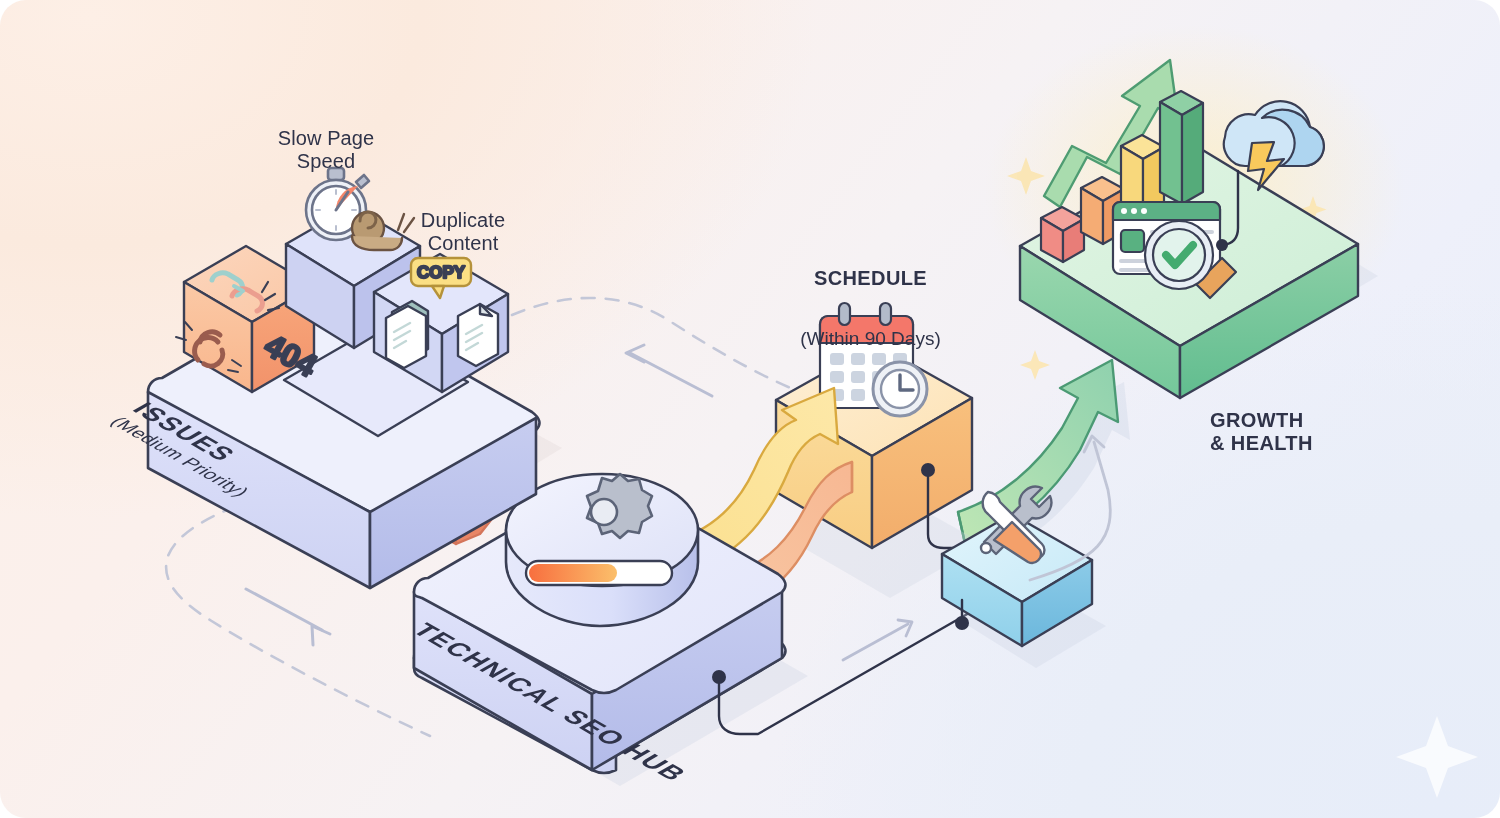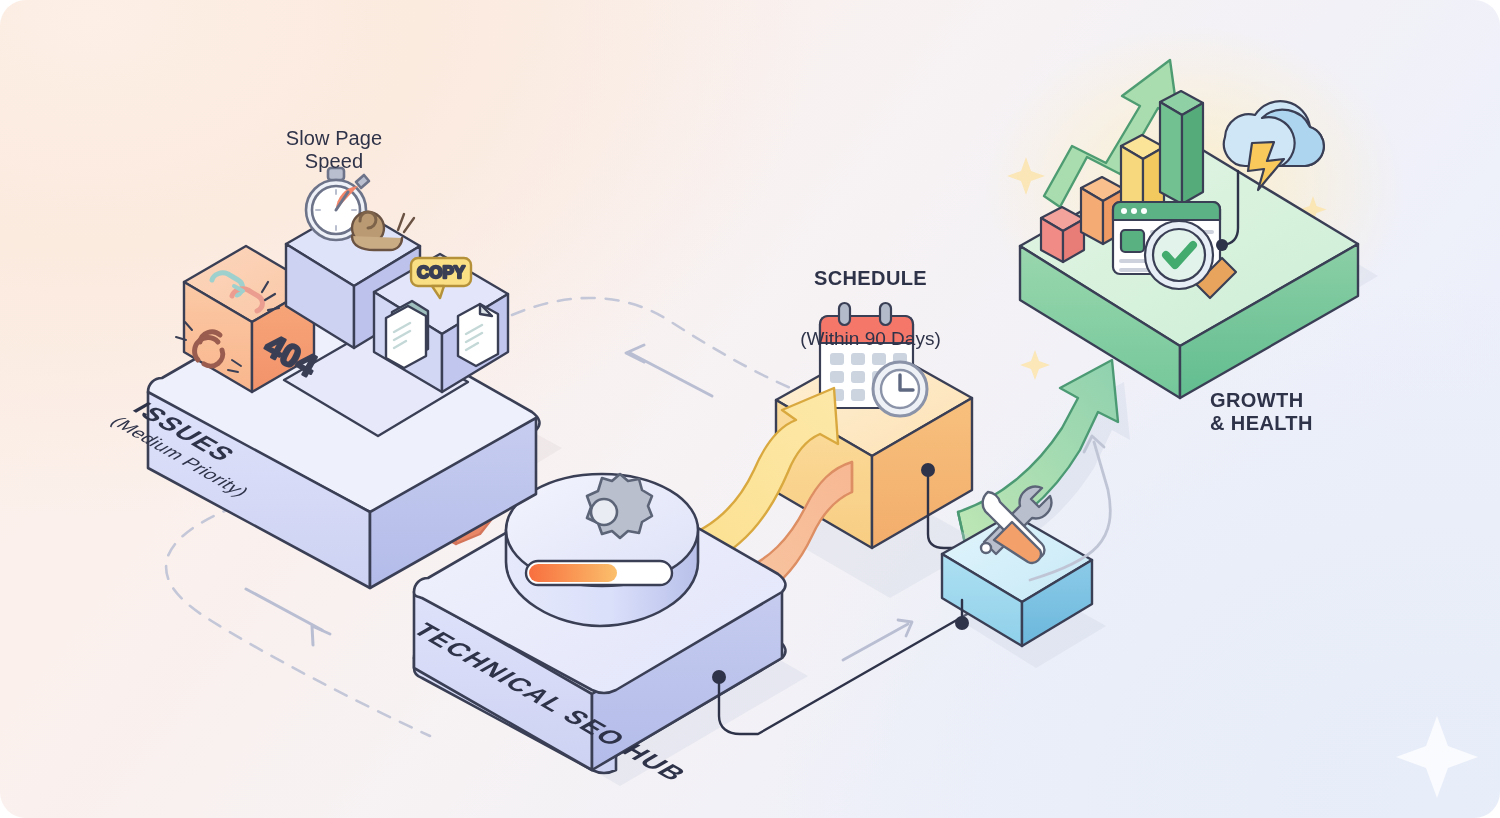--- a/index.html
+++ b/index.html
@@ -20,26 +20,26 @@
   #art{position:absolute;left:0;top:0;width:1500px;height:818px;}
   .lbl{
     position:absolute;color:#2f3349;
     font-family:"Liberation Sans","DejaVu Sans",sans-serif;
     line-height:1.16;white-space:pre-line;pointer-events:none;
   }
   .lbl-sm{font-size:20px;font-weight:400;text-align:center;letter-spacing:.1px;}
   .lbl-cap{font-size:20px;font-weight:700;text-align:center;letter-spacing:.4px;}
   .lbl-sub{font-size:19px;font-weight:400;text-align:center;}
   #l-broken{left:175px;top:190px;width:120px;}
-  #l-speed{left:264px;top:108px;width:140px;}
+  #l-speed{left:256px;top:108px;width:140px;}
   #l-dup{left:398px;top:190px;width:130px;}
   #l-sched{left:768px;top:248px;width:205px;}
   #l-sched .lbl-sub{margin-top:20px;}
   #l-growth{left:1210px;top:370px;width:155px;text-align:left;}
-  #l-growth .lbl-cap{text-align:left;}
+  #l-growth .lbl-cap{text-align:left;margin-top:20px;}
   #l-fix{left:940px;top:648px;width:160px;}
   .iso-lbl{position:absolute;pointer-events:none;color:#2f3349;font-weight:700;}
   #l-issues{left:152px;top:398px;transform:matrix(.866,.5,-.866,.5,0,0);transform-origin:0 0;}
   #l-issues .t1{font-size:26px;letter-spacing:1.6px;}
   #l-issues .t2{font-size:19px;font-weight:400;letter-spacing:.3px;margin-top:1px;}
   #l-hub{left:432px;top:619px;transform:matrix(.866,.5,-.866,.5,0,0);transform-origin:0 0;}
   #l-hub .t1{font-size:26px;letter-spacing:1.6px;line-height:1.22;}
 </style>
 </head>
 <body>
@@ -426,20 +426,24 @@
         <path d="M1084 452 L1092 436 L1104 447"></path>
       </g>
 
     </g>
   </svg>
 
   <div class="lbl" id="l-speed">
     <div class="lbl-sm">Slow Page
 Speed</div>
   </div>
+  <div class="lbl" id="l-dup">
+    <div class="lbl-sm">Duplicate
+Content</div>
+  </div>
 
   <div class="lbl" id="l-sched">
     <div class="lbl-cap">SCHEDULE</div>
     <div class="lbl-sub">(Within 90 Days)</div>
   </div>
 
   <div class="lbl" id="l-growth">
     <div class="lbl-cap">GROWTH
 &amp; HEALTH</div>
   </div>

